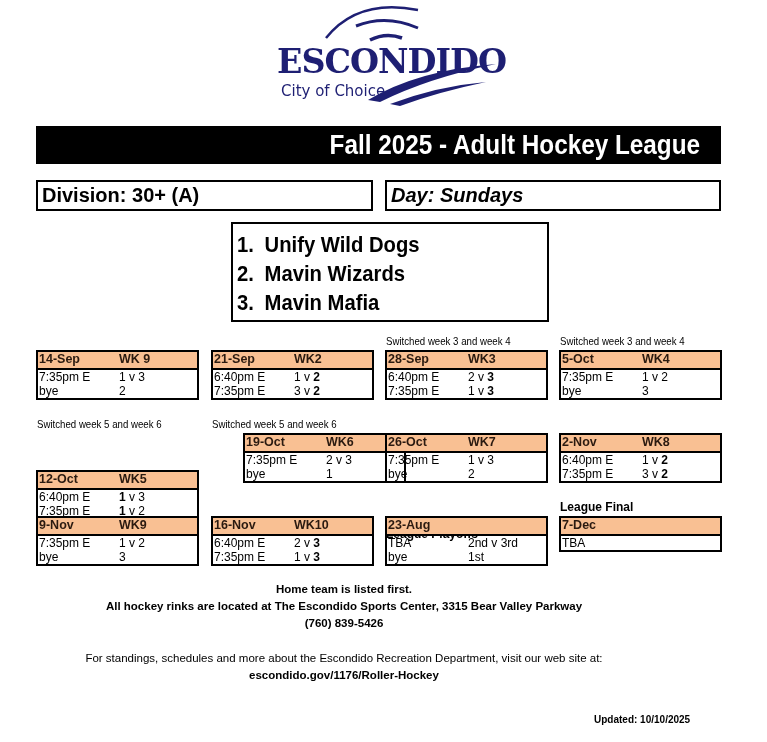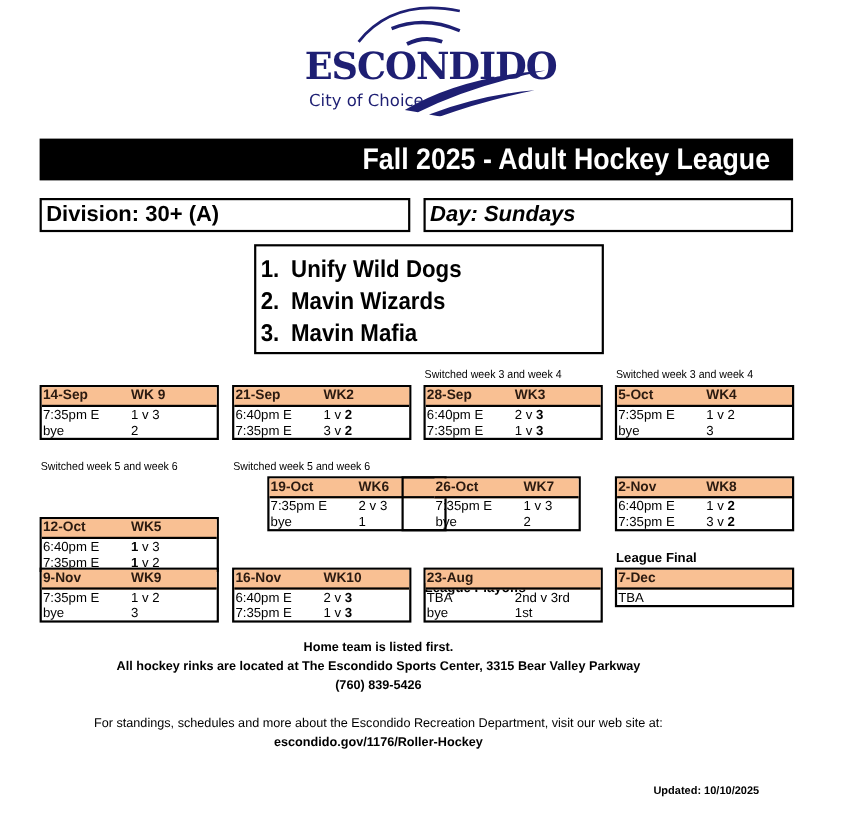--- a/index.html
+++ b/index.html
@@ -169,21 +169,21 @@
         <div class="row">
           <span class="c1">7:35pm E</span>
           <span class="c2">2 v 3</span>
         </div>
         <div class="row">
           <span class="c1">bye</span>
           <span class="c2">1</span>
         </div>
       </div>
     </div>
-    <div class="week" style="left: 365px; top: 433px; padding-left: 28px;">
+    <div class="week" style="left: 385px; top: 433px;">
       <div class="week-head">
         <span class="c1">26-Oct</span>
         <span class="c2">WK7</span>
       </div>
       <div class="week-body">
         <div class="row">
           <span class="c1">7:35pm E</span>
           <span class="c2">1 v 3</span>
         </div>
         <div class="row">

